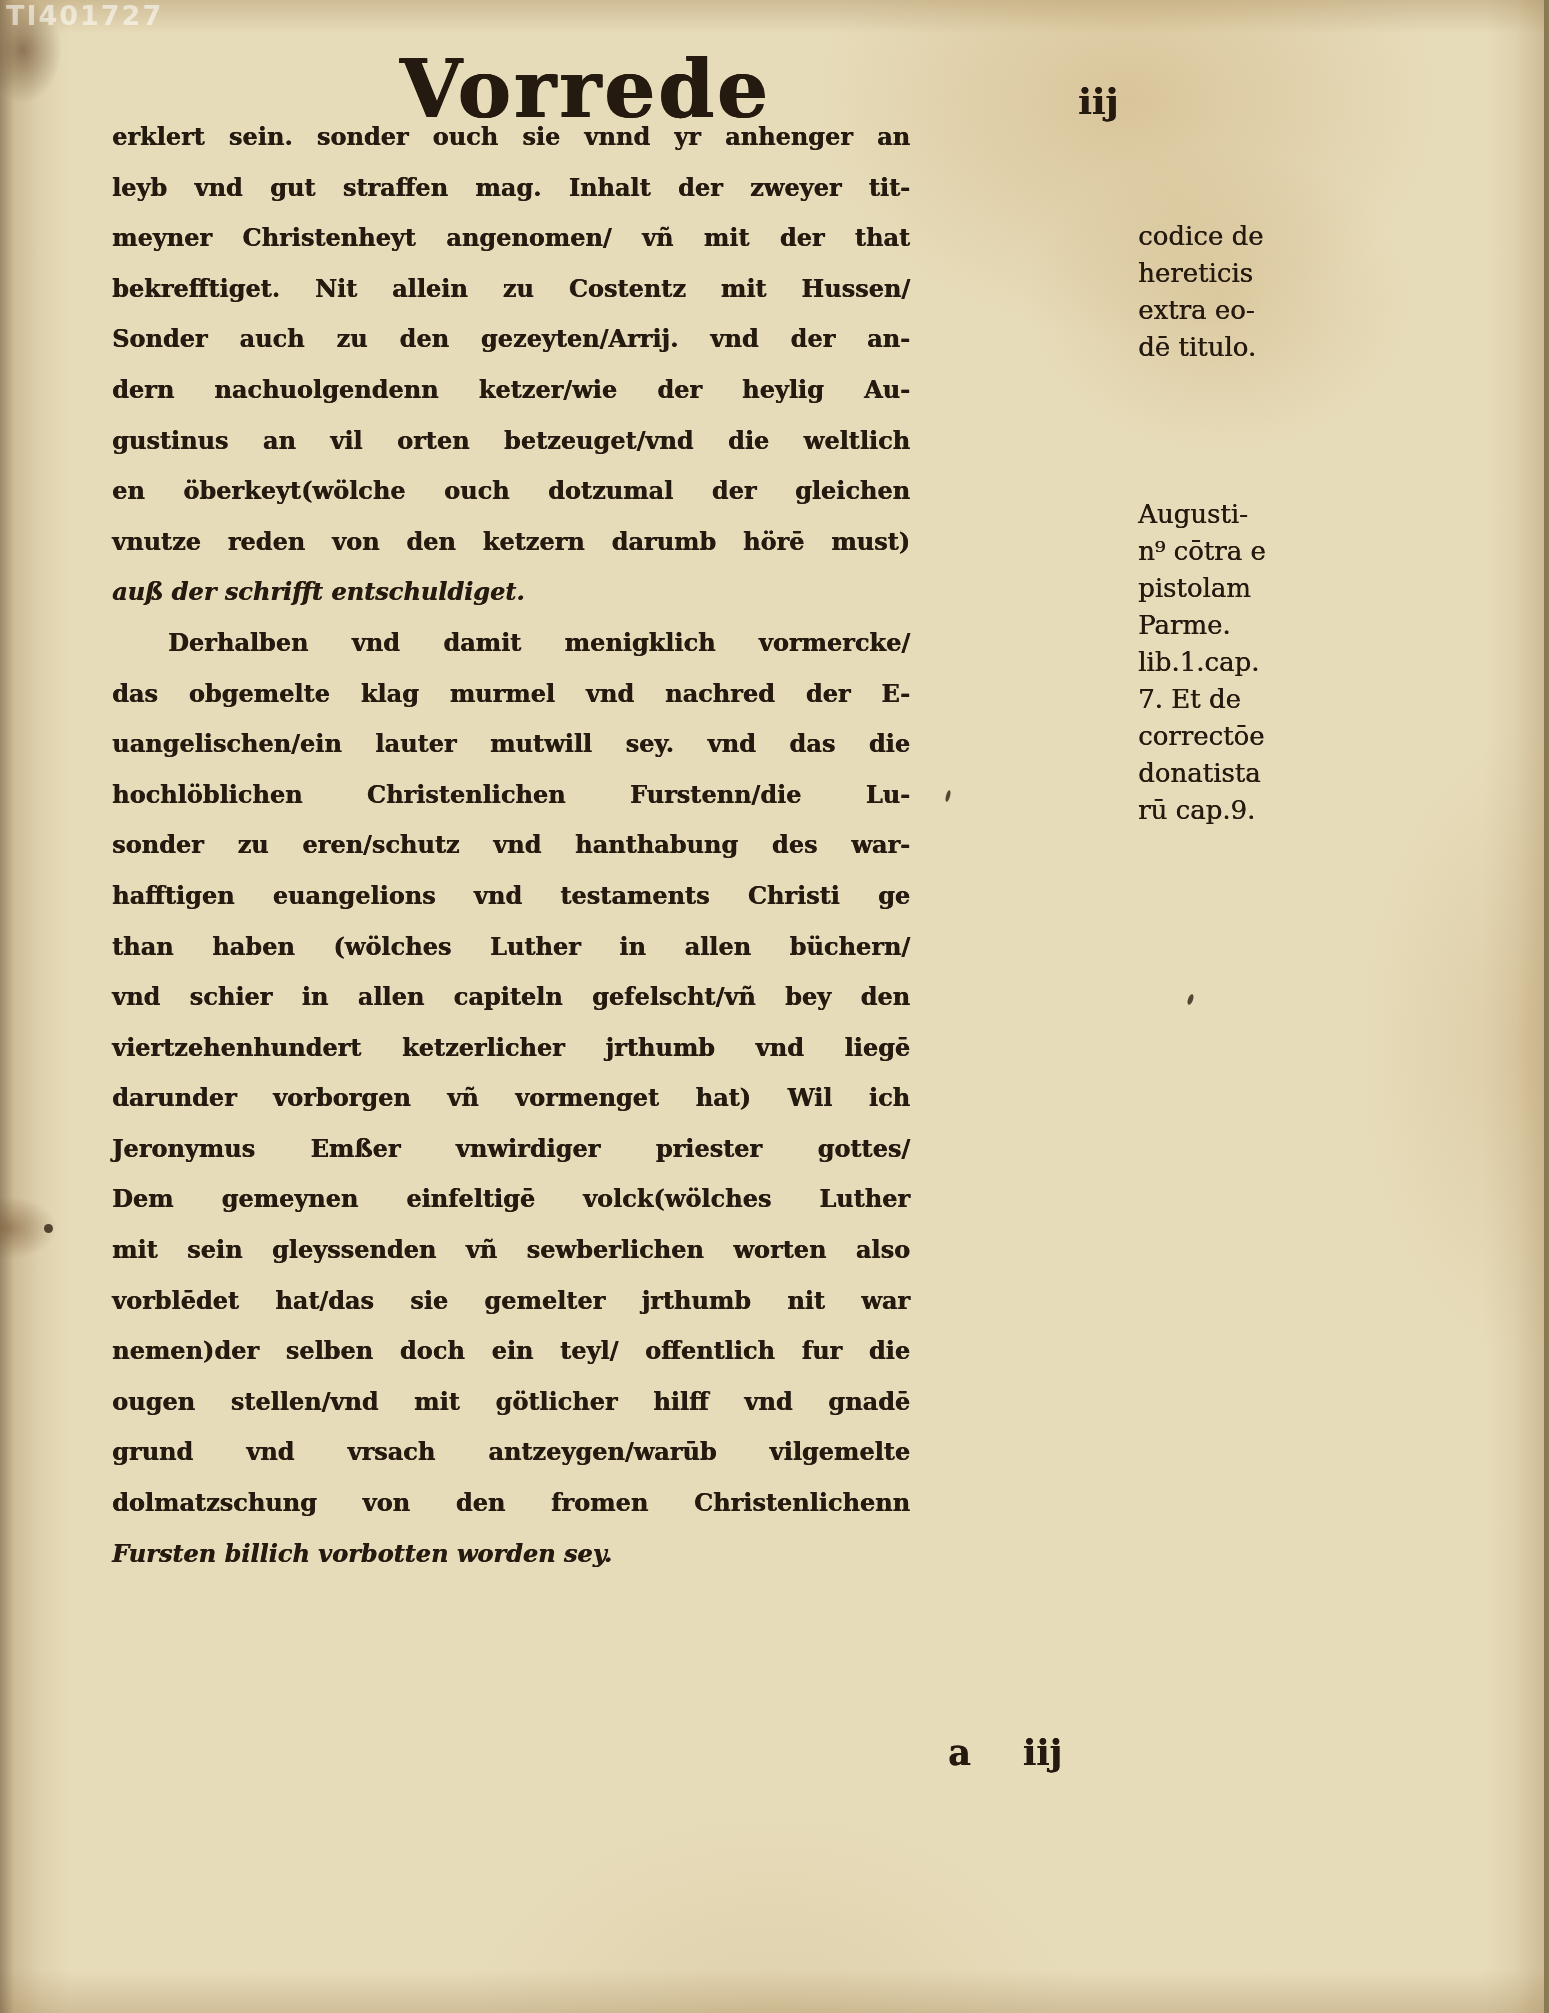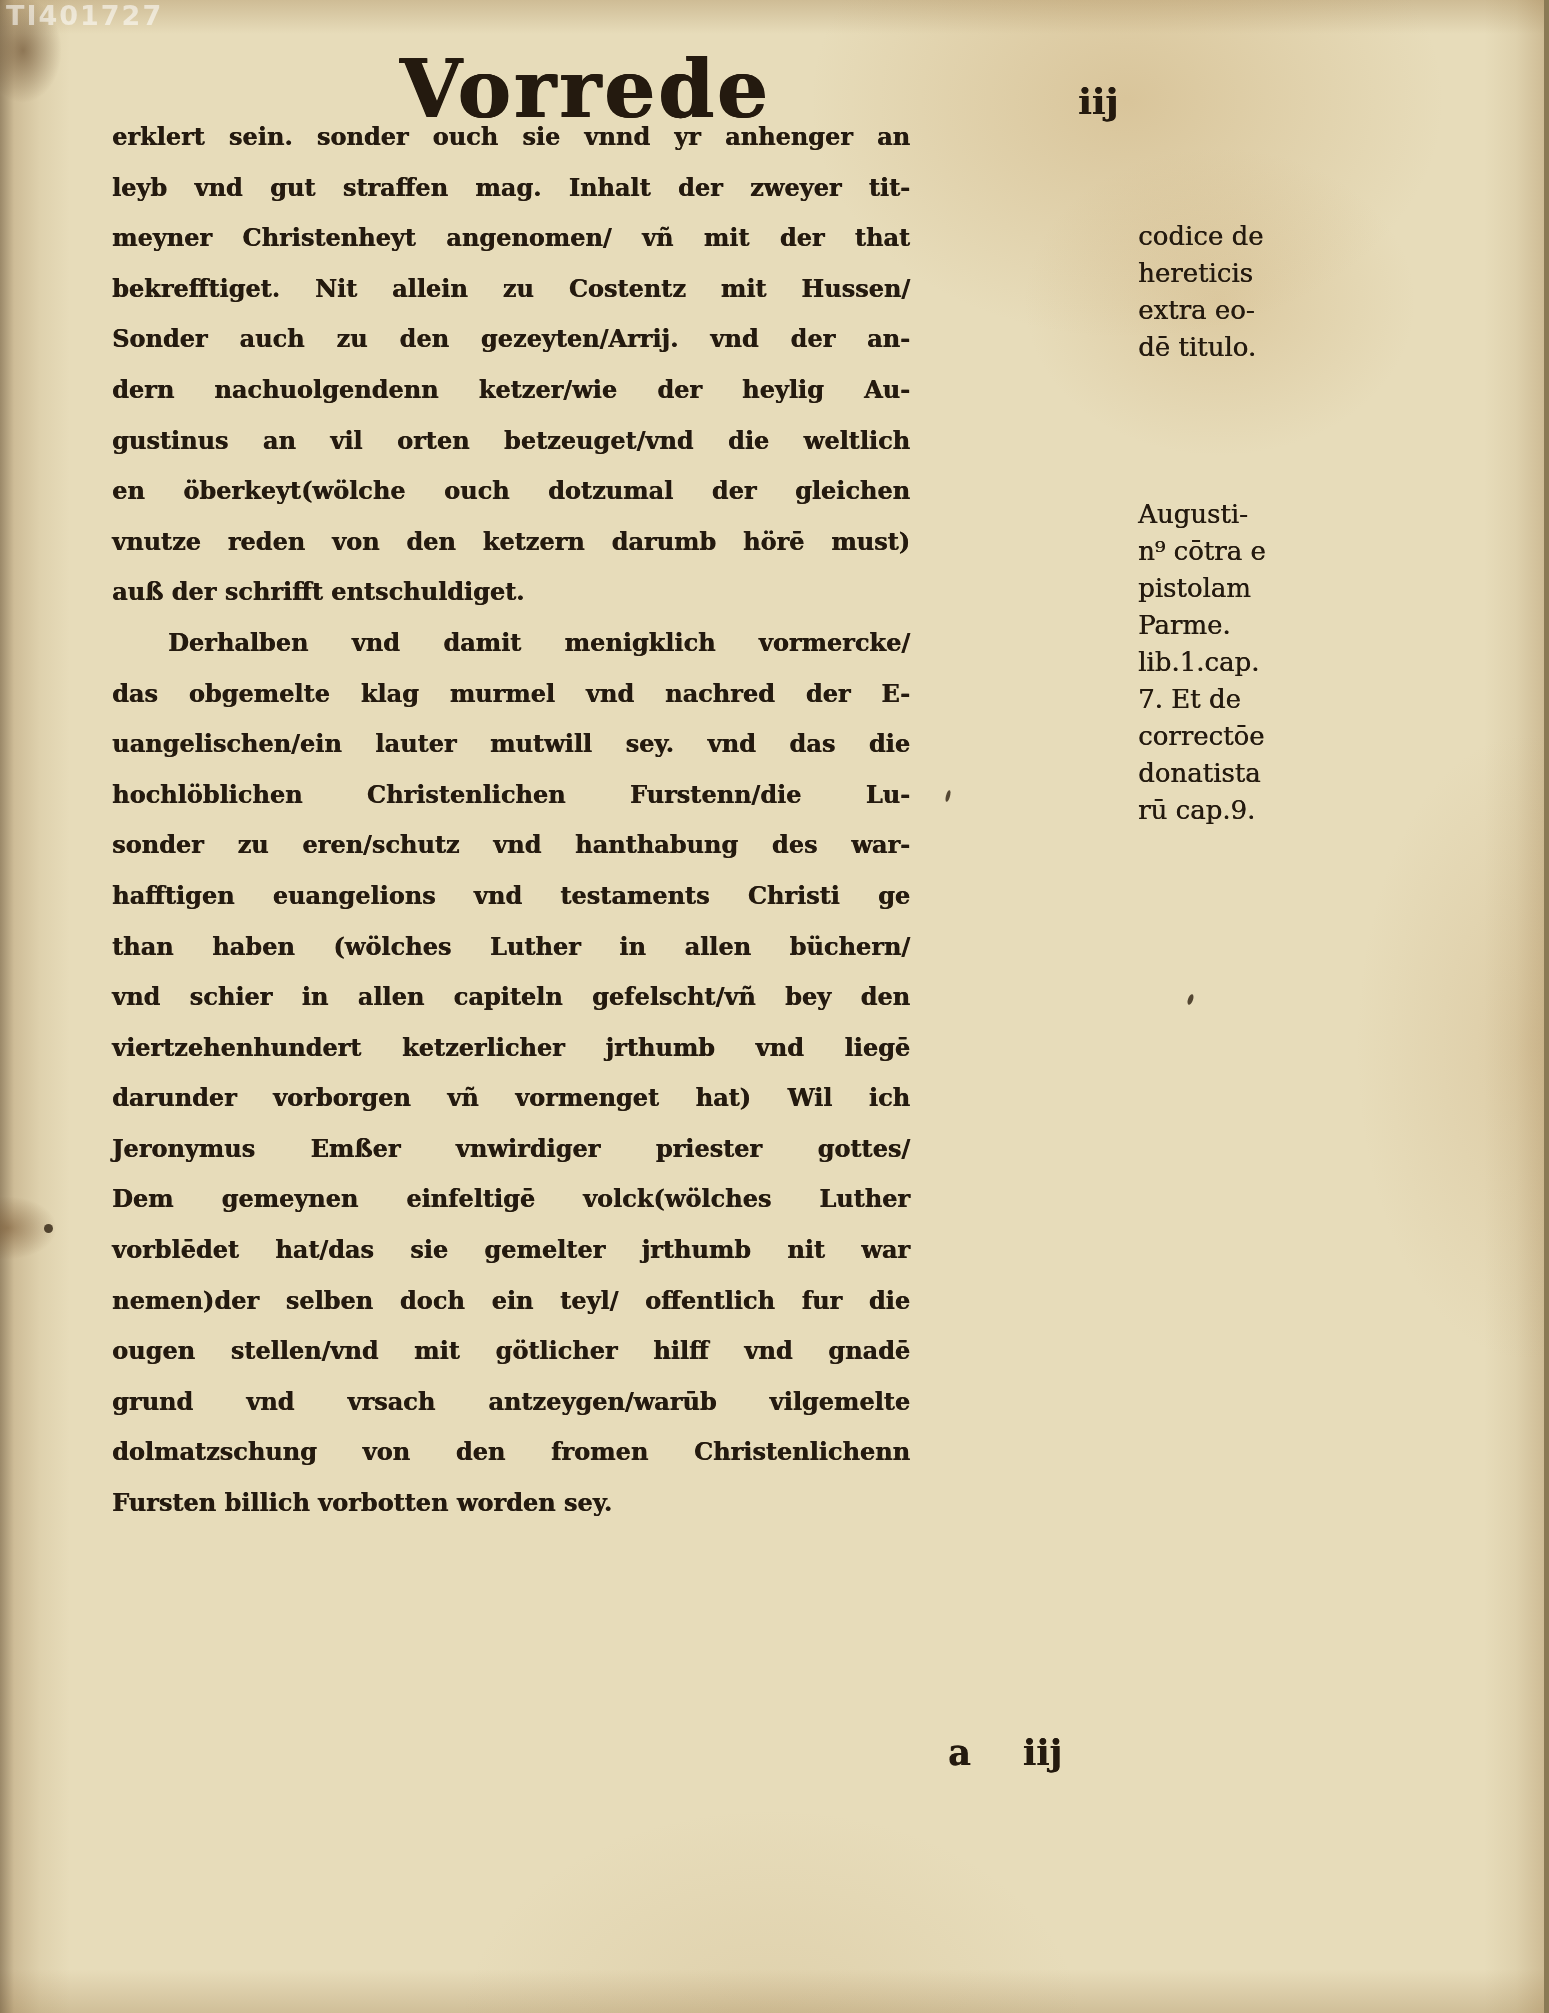--- a/index.html
+++ b/index.html
@@ -38,21 +38,21 @@
     position: absolute; left: 1078px; top: 80px;
     font-size: 36px; font-weight: bold;
     text-shadow: 0.4px 0 currentColor;
   }
   .textblock {
     position: absolute; left: 112px; top: 112px; width: 798px;
     font-size: 24px; font-weight: bold; line-height: 50.6px;
     text-shadow: 0.45px 0 currentColor;
   }
   .line { text-align: justify; text-align-last: justify; white-space: nowrap; }
-  .line.short { text-align-last: left; white-space: normal; }
+  .line.short { text-align-last: left; white-space: normal; font-style: italic; }
   .line.indent { padding-left: 56px; }
   .note {
     position: absolute; left: 1138px; width: 185px;
     font-size: 26px; font-weight: normal; line-height: 37px;
     text-shadow: 0.4px 0 currentColor;
   }
   .note1 { top: 218px; }
   .note2 { top: 496px; }
   .signature {
     position: absolute; left: 948px; top: 1732px;
@@ -91,20 +91,21 @@
     <div class="line">uangelischen/ein lauter mutwill sey. vnd das die</div>
     <div class="line">hochlöblichen Christenlichen Furstenn/die Lu-</div>
     <div class="line">sonder zu eren/schutz vnd hanthabung des war-</div>
     <div class="line">hafftigen euangelions vnd testaments Christi ge</div>
     <div class="line">than haben (wölches Luther in allen büchern/</div>
     <div class="line">vnd schier in allen capiteln gefelscht/vñ bey den</div>
     <div class="line">viertzehenhundert ketzerlicher jrthumb vnd liegē</div>
     <div class="line">darunder vorborgen vñ vormenget hat) Wil ich</div>
     <div class="line">Jeronymus Emßer vnwirdiger priester gottes/</div>
     <div class="line">Dem gemeynen einfeltigē volck(wölches Luther</div>
+    <div class="line">mit sein gleyssenden vñ sewberlichen worten also</div>
     <div class="line">vorblēdet hat/das sie gemelter jrthumb nit war</div>
     <div class="line">nemen)der selben doch ein teyl/ offentlich fur die</div>
     <div class="line">ougen stellen/vnd mit götlicher hilff vnd gnadē</div>
     <div class="line">grund vnd vrsach antzeygen/warūb vilgemelte</div>
     <div class="line">dolmatzschung von den fromen Christenlichenn</div>
     <div class="line short">Fursten billich vorbotten worden sey.</div>
   </div>
 
   <div class="note note1">
     <div>codice de</div>

